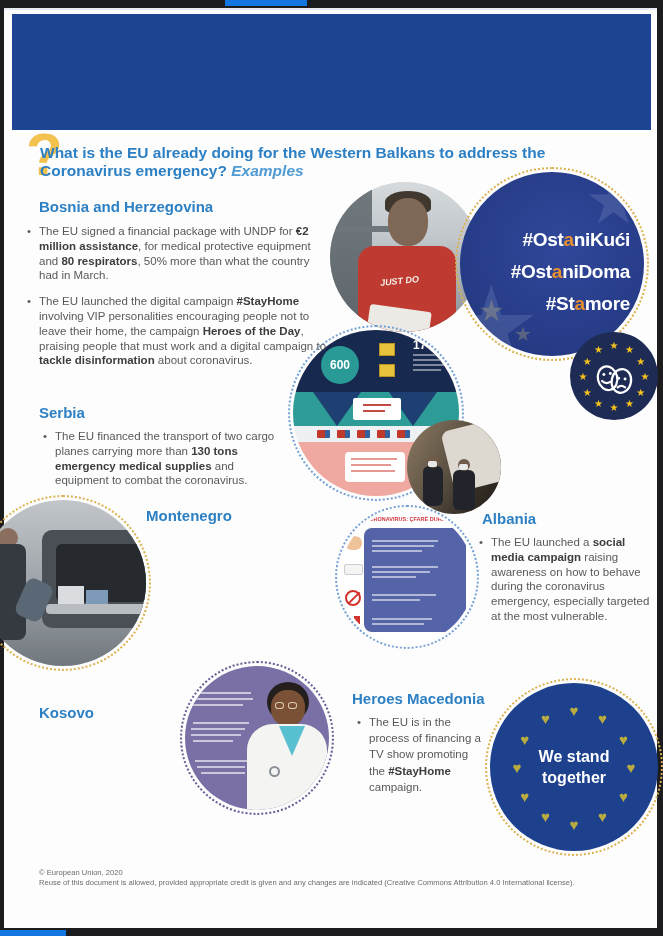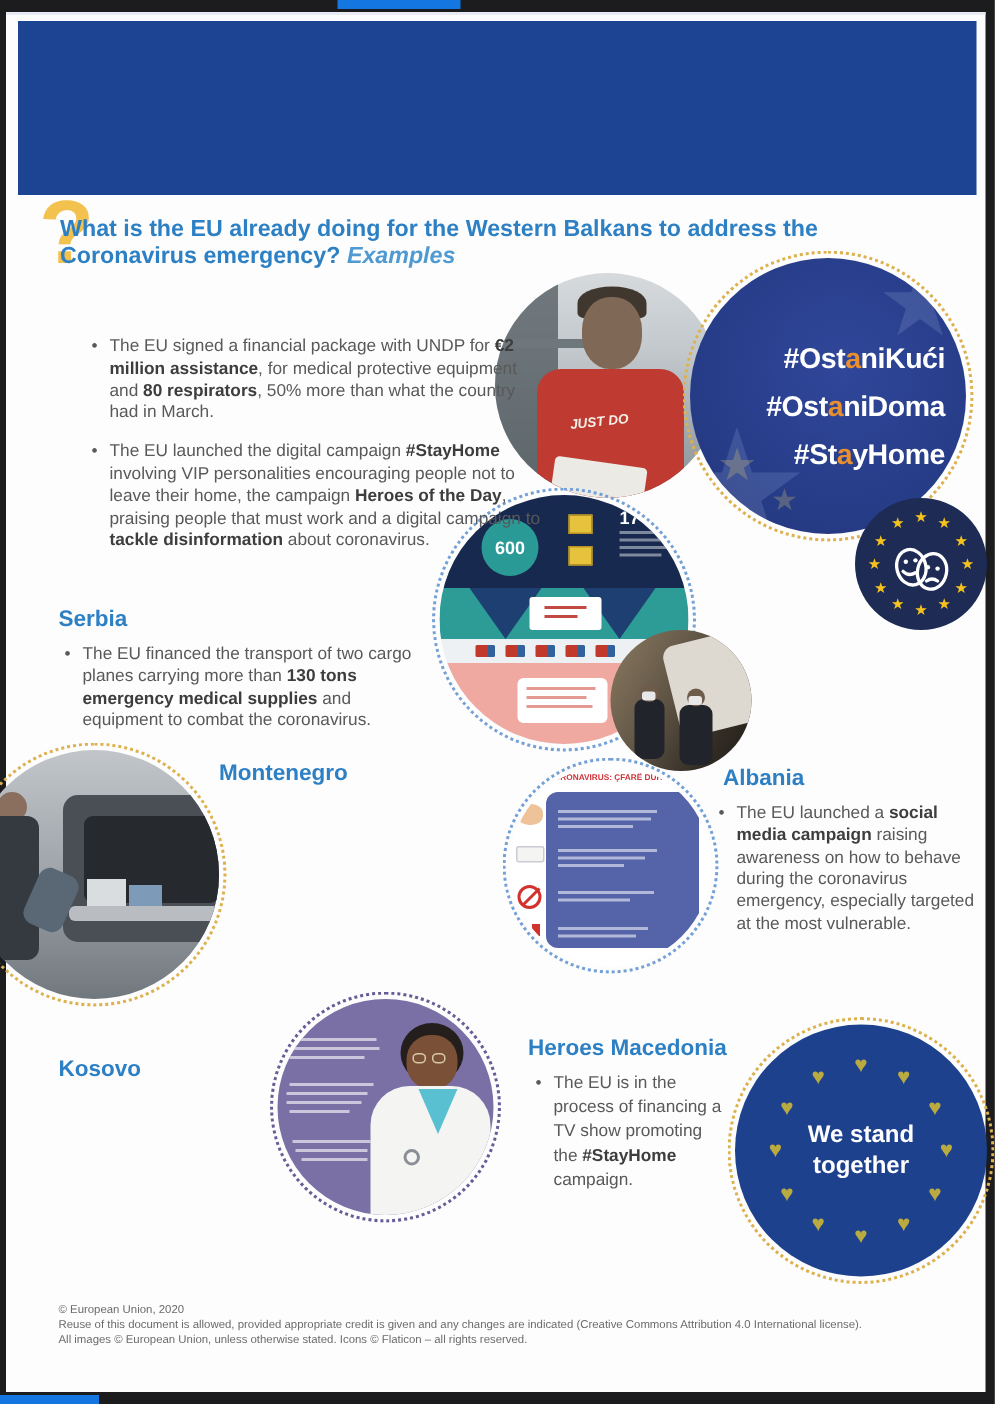--- a/index.html
+++ b/index.html
@@ -153,21 +153,21 @@
 
     <div class="dotring" style="left:451px;top:157px;width:194px;height:194px;">
       <div class="circ stayhome">
         <span class="faint-star" style="font-size:110px;left:-18px;bottom:-34px;">★</span>
         <span class="faint-star" style="font-size:64px;right:2px;top:-8px;">★</span>
         <span class="flag-star" style="font-size:30px;left:18px;bottom:28px;">★</span>
         <span class="flag-star" style="font-size:20px;left:54px;bottom:10px;">★</span>
         <div class="tags">
           <div class="rt"><span>#Ost</span><span class="house">a</span><span>niKući</span></div>
           <div class="rt"><span>#Ost</span><span class="house">a</span><span>niDoma</span></div>
-          <div class="rt"><span>#St</span><span class="house">a</span><span>yHome</span></div>
+          <div class="rt"><span>#St</span><span class="house">a</span><span>more</span></div>
         </div>
       </div>
     </div>
 
     <div class="dotring blue" style="left:284px;top:315px;width:176px;height:176px;">
       <div class="circ ig">
         <div class="top"></div>
         <div class="c600">600</div>
         <div class="ybox" style="left:86px;top:13px;"></div>
         <div class="ybox" style="left:86px;top:34px;"></div>
@@ -311,21 +311,22 @@
             <span style="position: absolute; font-size: 15px; color: rgb(185, 171, 64); transform: translate(-50%, -50%); left: -49.3634px; top: -28.5px;">♥</span>
             <span style="position: absolute; font-size: 15px; color: rgb(185, 171, 64); transform: translate(-50%, -50%); left: -28.5px; top: -49.3634px;">♥</span>
           </div>
         <div class="txt">
           <div>We stand</div>
           <div>together</div>
         </div>
       </div>
     </div>
 
-    <div class="bullets" style="left:56px;top:214px;width:302px;">
+    <div class="sec-h" style="left:35px;top:188px;">Bosnia and Herzegovina</div>
+    <div class="bullets" style="left:22px;top:214px;width:302px;">
       <div class="bullet rt"><span>The EU signed a financial package with UNDP for </span><span class="b">€2 million assistance</span><span>, for medical protective equipment and </span><span class="b">80 respirators</span><span>, 50% more than what the country had in March.</span></div>
       <div class="bullet rt"><span>The EU launched the digital campaign </span><span class="b">#StayHome</span><span> involving VIP personalities encouraging people not to leave their home, the campaign </span><span class="b">Heroes of the Day</span><span>, praising people that must work and a digital campaign to </span><span class="b">tackle disinformation</span><span> about coronavirus.</span></div>
     </div>
 
     <div class="sec-h" style="left:35px;top:394px;">Serbia</div>
     <div class="bullets" style="left:38px;top:419px;width:245px;">
       <div class="bullet rt"><span>The EU financed the transport of two cargo planes carrying more than </span><span class="b">130 tons emergency medical supplies</span><span> and equipment to combat the coronavirus.</span></div>
     </div>
 
     <div class="sec-h" style="left:142px;top:497px;">Montenegro</div>
@@ -339,17 +340,16 @@
 
     <div class="sec-h" style="left:348px;top:680px;">Heroes Macedonia</div>
     <div class="bullets" style="left:352px;top:704px;width:130px;line-height:16.2px;">
       <div class="bullet rt"><span>The EU is in the process of financing a TV show promoting the </span><span class="b">#StayHome</span><span> campaign.</span></div>
     </div>
 
 
     <div class="footer">
       <div>© European Union, 2020</div>
       <div>Reuse of this document is allowed, provided appropriate credit is given and any changes are indicated (Creative Commons Attribution 4.0 International license).</div>
-      <div>All images © European Union, unless otherwise stated. Icons © Flaticon – all rights reserved.</div>
     </div>
 
   </div>
 </div>
 
 </body></html>

